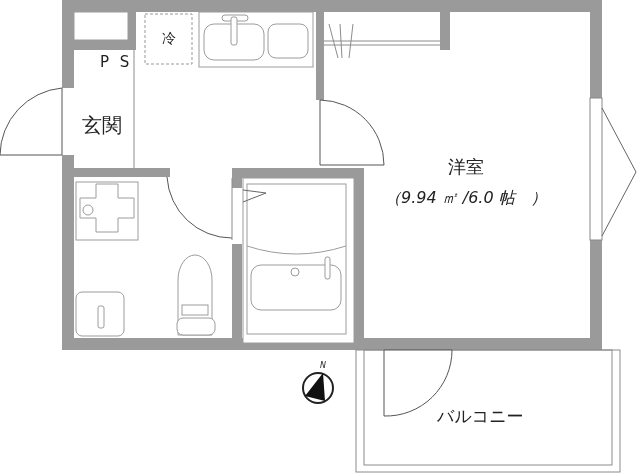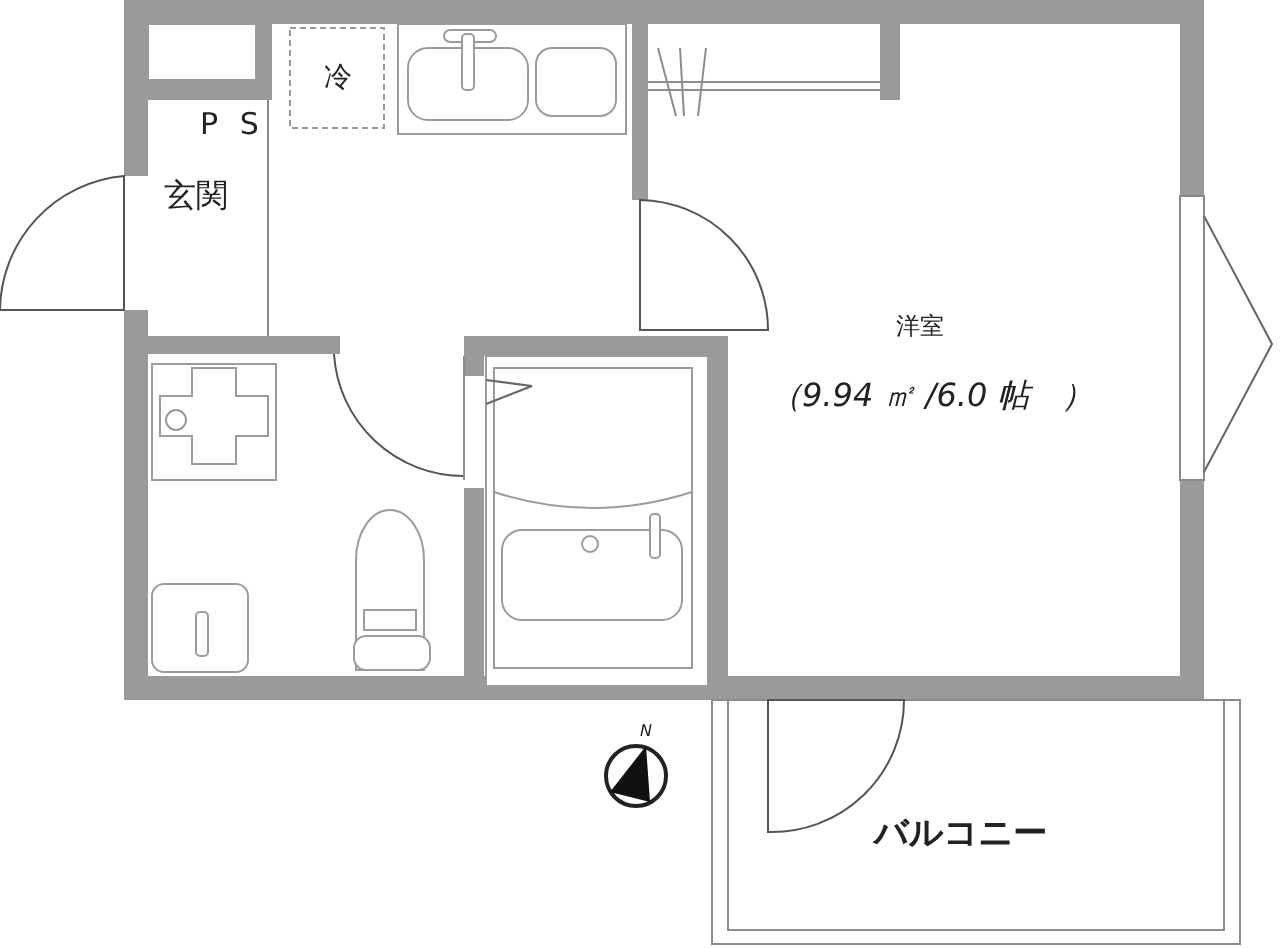--- a/index.html
+++ b/index.html
@@ -103,17 +103,17 @@
   <path class="door" d="M384 350 L384 416 A 66 66 0 0 0 452 350 Z"></path>
 
   <g>
     <circle cx="318" cy="388" r="15" fill="#fff" stroke="#222" stroke-width="2"></circle>
     <path d="M323 373 L305 396 L325 401 Z" fill="#111"></path>
   </g>
 </svg>
 
 <div class="lbl" style="left:100px;top:16px;font-size:15px;letter-spacing:3px;margin-top:37px;">P S</div>
 <div class="lbl" style="left:162px;top:30px;font-size:14px;">冷</div>
-<div class="lbl" style="left:82px;top:88px;font-size:16px;">玄関</div>
-<div class="lbl" style="left:448px;top:155px;font-size:12px;font-family:Liberation Mono, monospace;">洋室</div>
+<div class="lbl" style="left:82px;top:112px;font-size:20px;">玄関</div>
+<div class="lbl" style="left:448px;top:155px;font-size:18px;font-family:Liberation Mono, monospace;">洋室</div>
 <div class="lbl" style="left:385px;top:188px;font-size:16px;font-style:italic;">（9.94 ㎡ /6.0 帖　）</div>
-<div class="lbl" style="left:437px;top:405px;font-size:17px;font-weight:bold;">バルコニー</div>
+<div class="lbl" style="left:437px;top:405px;font-size:17px;">バルコニー</div>
 <div class="lbl" style="left:320px;top:361px;font-size:8px;font-style:italic;">N</div>
 
 </body></html>

